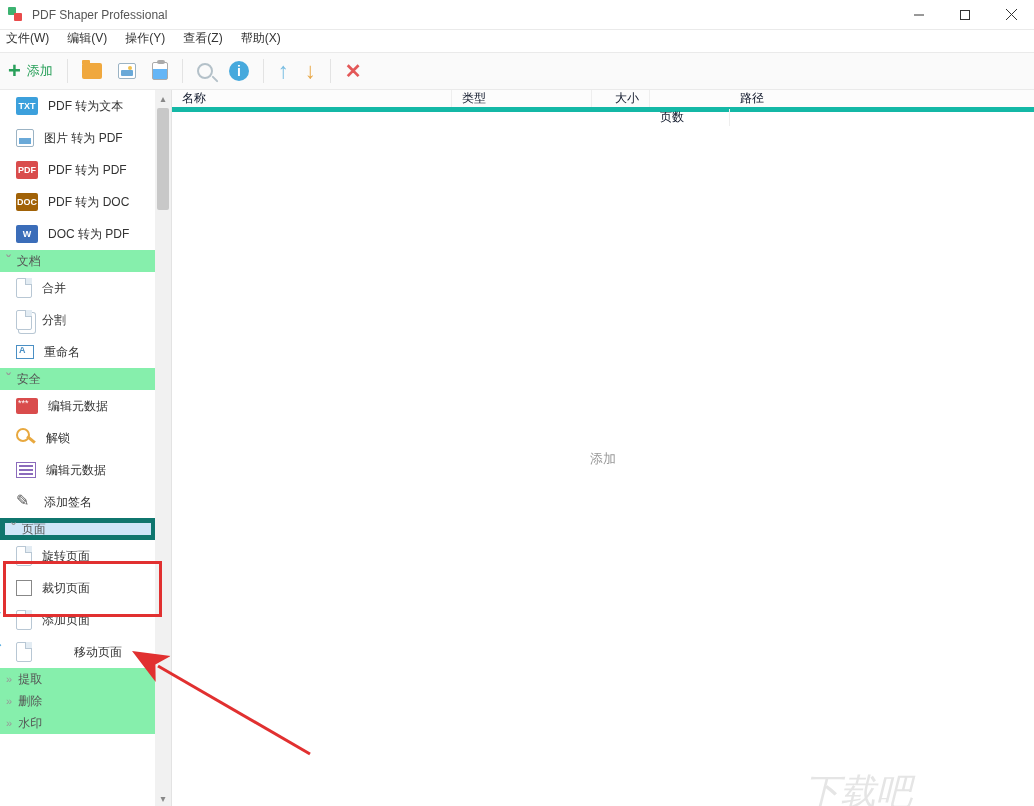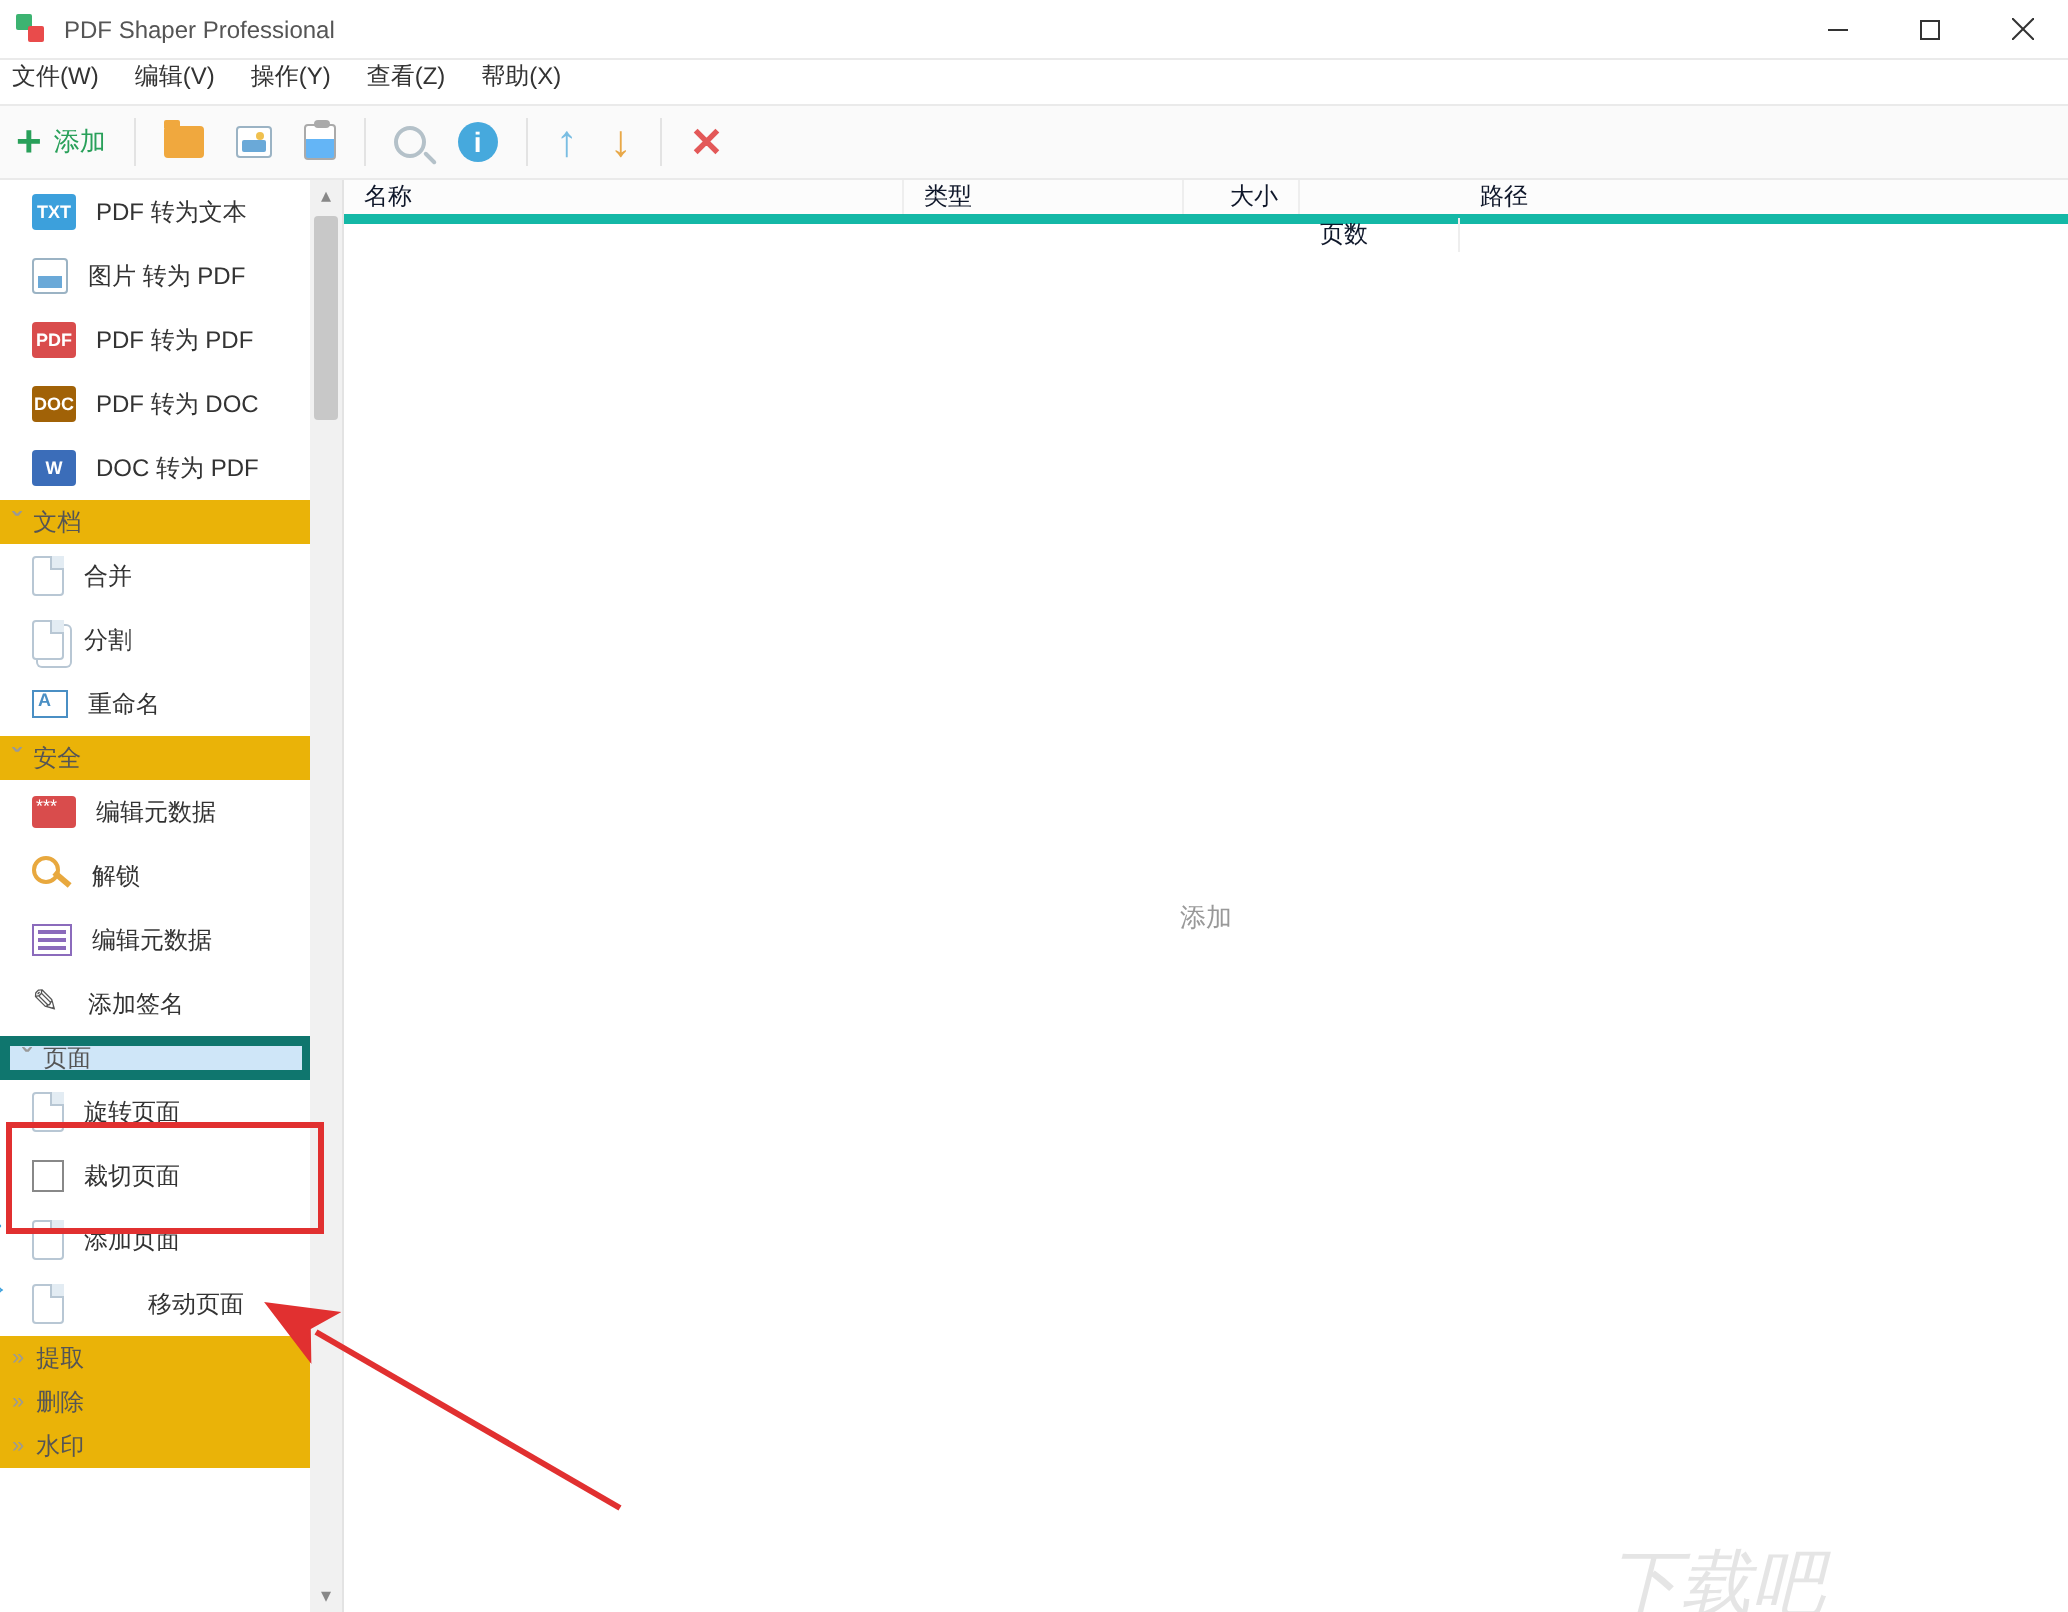--- a/index.html
+++ b/index.html
@@ -41,21 +41,21 @@
   
   .main { display:flex; height: 716px; }
   .sidebar { width: 172px; border-right: 1px solid #e3e3e3; position:relative; overflow:hidden; }
   .side-scroll { position:absolute; right:0; top:0; bottom:0; width:16px; background:#f1f1f1; display:flex; flex-direction:column; }
   .side-scroll .sbtn{height:16px;display:flex;align-items:center;justify-content:center;color:#888;font-size:10px;}
   .side-scroll .thumb{flex:0 0 102px;margin:2px;background:#c8c8c8;border-radius:2px;}
   .side-scroll .track{flex:1;}
   .side-content { width:156px; }
 
   .side-item { height:32px; display:flex; align-items:center; gap:10px; padding:0 8px 0 16px; font-size:12px; color:#333; }
-  .side-cat { height:22px; display:flex; align-items:center; gap:6px; padding:0 6px; background:#eab308; font-size:12px; color:#555;}
+  .side-cat { height:22px; display:flex; align-items:center; gap:6px; padding:0 6px; background:#86efac; font-size:12px; color:#555;}
   .side-cat .chev { color:#999; font-size:11px;}
   .side-cat.collapsed .chev::before{content:'»';}
   .side-cat:not(.collapsed) .chev::before{content:'ˇ'; font-size:14px; font-weight:bold;}
   .side-cat.selected { background:#cfe6f8; border:5px solid #0f766e;}
 
   .ic { width:22px; height:18px; display:flex; align-items:center; justify-content:center; font-size:9px; font-weight:bold; color:#fff; border-radius:2px; flex-shrink:0;}
   .ic-txt{background:#3ca0dc;} .ic-jpg{background:#4b9c52;}
   .ic-img{width:18px;height:18px;border:1px solid #9bb3c4;background:#fff;position:relative;border-radius:2px;}
   .ic-img::after{content:'';position:absolute;left:2px;bottom:2px;right:2px;height:6px;background:#6aa9d8;}
   .ic-pdf{background:#d94c4c;} .ic-doc{background:#a16207;} .ic-docw{background:#3b6db9;}

